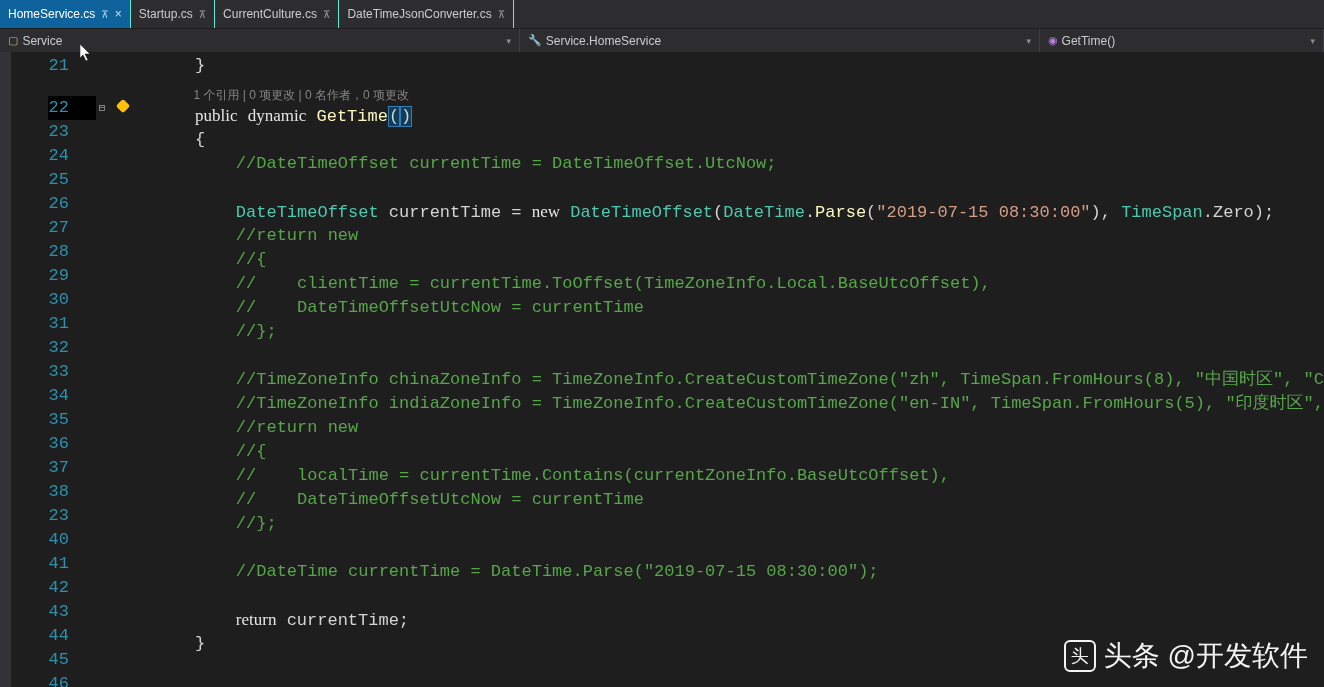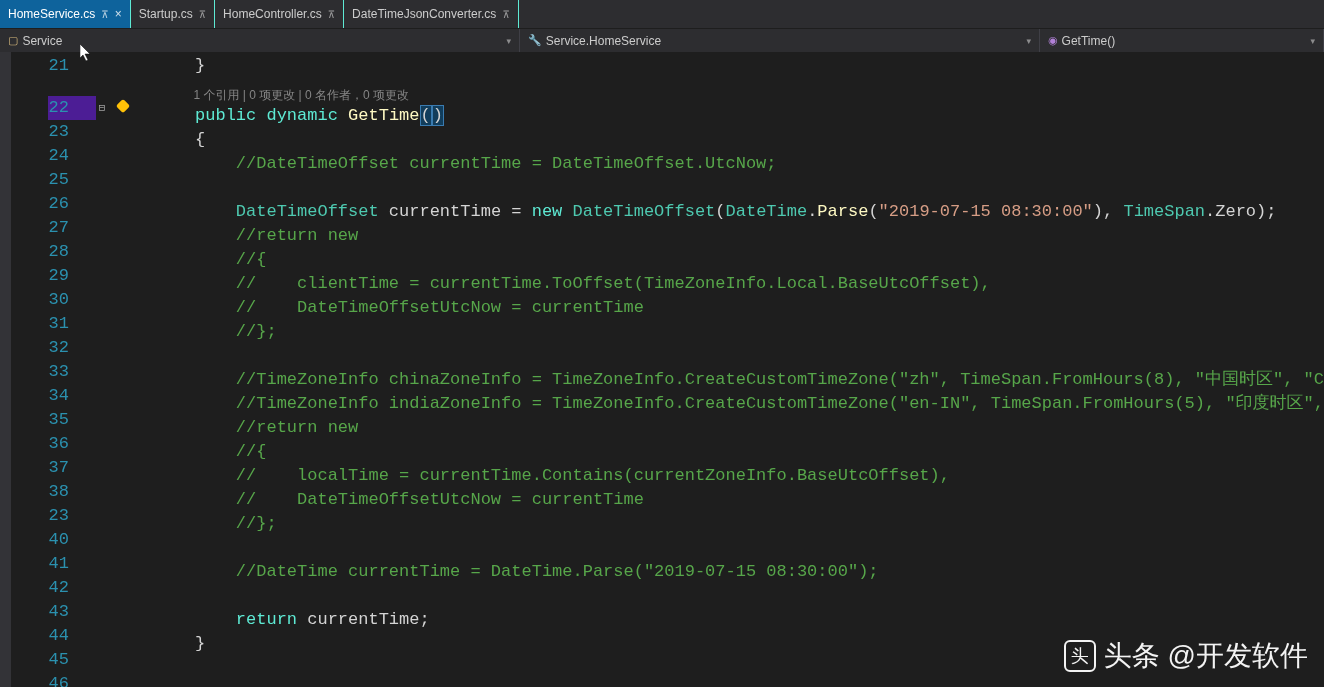--- a/index.html
+++ b/index.html
@@ -85,21 +85,21 @@
 .line-num {
   color: #2b91af;
   text-align: right;
   padding-right: 30px;
   height: 24px;
   line-height: 24px;
   font-size: 17px;
   position: relative;
 }
 .line-num.current {
-  background: #4c1d95;
+  background: #000000;
 }
 .fold-col {
   width: 20px;
   padding-top: 2px;
 }
 .fold-mark {
   height: 24px;
   line-height: 24px;
   text-align: center;
   color: #a0a0a0;
@@ -120,21 +120,21 @@
 }
 .codelens {
   color: #858585;
   font-size: 12px;
   height: 18px;
   line-height: 18px;
   padding-left: 86px;
   font-family: 'Segoe UI', sans-serif;
   margin-top: 8px;
 }
-.kw { color: #5eead4; }
+.kw { color: #e5e5e5; font-family: Liberation Serif, serif; }
 .type { color: #4ec9b0; }
 .method { color: #fef9c3; }
 .str { color: #d69d85; }
 .comment { color: #57a64a; }
 .punct { color: #d4d4d4; }
 .paren-hl { background: #113d5c; border: 1px solid #3a7bb0; }
 .ident2 { color: #d4d4d4; }
 .quick-icon {
   position: absolute;
   left: 86px;
@@ -185,21 +185,21 @@
   <div class="tab active">
     <span>HomeService.cs</span>
     <span class="pin-icon">⊼</span>
     <span class="close-x">×</span>
   </div>
   <div class="tab">
     <span>Startup.cs</span>
     <span class="pin-icon">⊼</span>
   </div>
   <div class="tab">
-    <span>HomeController.cs</span>
+    <span>CurrentCulture.cs</span>
     <span class="pin-icon">⊼</span>
   </div>
   <div class="tab">
     <span>DateTimeJsonConverter.cs</span>
     <span class="pin-icon">⊼</span>
   </div>
 </div>
 
 <div class="breadcrumb-bar">
   <div class="bc-seg first">

